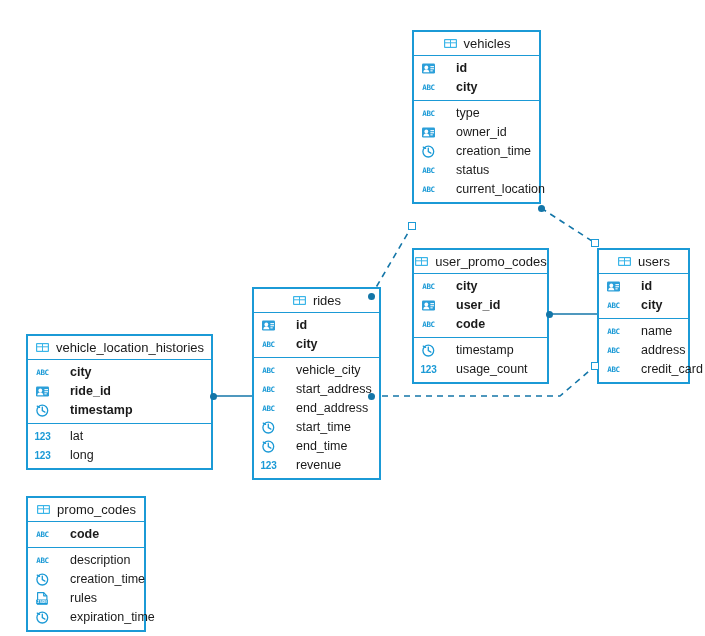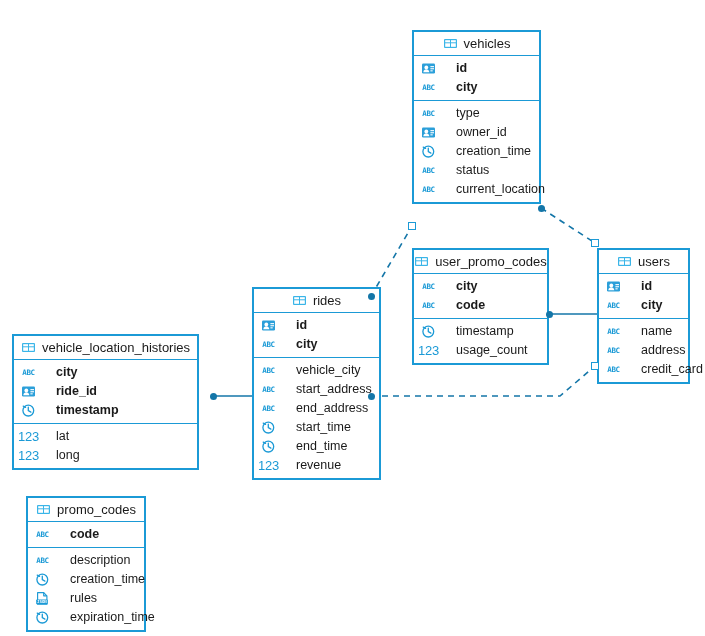--- a/index.html
+++ b/index.html
@@ -95,22 +95,22 @@
   .icon-abc {
     font-family: "DejaVu Sans Mono", monospace;
     font-size: 7.5px;
     font-weight: bold;
     color: #1b9ad6;
     letter-spacing: -0.3px;
     line-height: 1;
   }
   .icon-123 {
     font-family: "Liberation Sans", sans-serif;
-    font-size: 13px;
-    font-weight: normal;
+    font-size: 10px;
+    font-weight: bold;
     color: #1b9ad6;
     letter-spacing: -0.2px;
     line-height: 1;
   }
 
   
   .dot {
     position: absolute;
     width: 7px;
     height: 7px;
@@ -236,20 +236,33 @@
       </div>
       <div class="field-group keys">
         <div class="field key">
           <span class="icon">
             <span class="icon-abc">ABC</span>
           </span>
           <span class="field-label">city</span>
         </div>
         <div class="field key">
           <span class="icon">
+            <svg width="15" height="15" viewBox="0 0 15 15">
+              <rect x="1" y="2.5" width="13" height="10" rx="1.2" fill="#2b9fd9"></rect>
+              <circle cx="5.3" cy="6.4" r="1.9" fill="#ffffff"></circle>
+              <path d="M2.3 11.2c0.3-2 1.6-2.9 3-2.9s2.7 0.9 3 2.9z" fill="#ffffff"></path>
+              <rect x="9.4" y="5.1" width="3.6" height="1.1" fill="#ffffff"></rect>
+              <rect x="9.4" y="7.2" width="3.6" height="1.1" fill="#ffffff"></rect>
+              <rect x="9.4" y="9.3" width="2.3" height="1.1" fill="#ffffff"></rect>
+            </svg>
+          </span>
+          <span class="field-label">user_id</span>
+        </div>
+        <div class="field key">
+          <span class="icon">
             <span class="icon-abc">ABC</span>
           </span>
           <span class="field-label">code</span>
         </div>
       </div>
       <div class="field-group">
         <div class="field">
           <span class="icon">
             <svg width="15" height="15" viewBox="0 0 15 15">
               <circle cx="7.3" cy="7.6" r="5.4" fill="none" stroke="#1b9ad6" stroke-width="1.3"></circle>
@@ -396,21 +409,21 @@
           <span class="field-label">end_time</span>
         </div>
         <div class="field">
           <span class="icon">
             <span class="icon-123">123</span>
           </span>
           <span class="field-label">revenue</span>
         </div>
       </div>
     </div>
-    <div class="entity" style="left: 12px; top: 334px; width: 187px;">
+    <div class="entity" style="left: 26px; top: 334px; width: 187px;">
       <div class="entity-header">
         <span class="icon">
           <svg width="15" height="15" viewBox="0 0 15 15">
             <rect x="1" y="3" width="13" height="9" rx="1" fill="#3ab5e8"></rect>
             <rect x="2.2" y="4.2" width="4.8" height="2.1" fill="#ffffff"></rect>
             <rect x="8" y="4.2" width="4.8" height="2.1" fill="#ffffff"></rect>
             <rect x="2.2" y="7.3" width="4.8" height="3.5" fill="#ffffff"></rect>
             <rect x="8" y="7.3" width="4.8" height="3.5" fill="#ffffff"></rect>
           </svg>
         </span>

